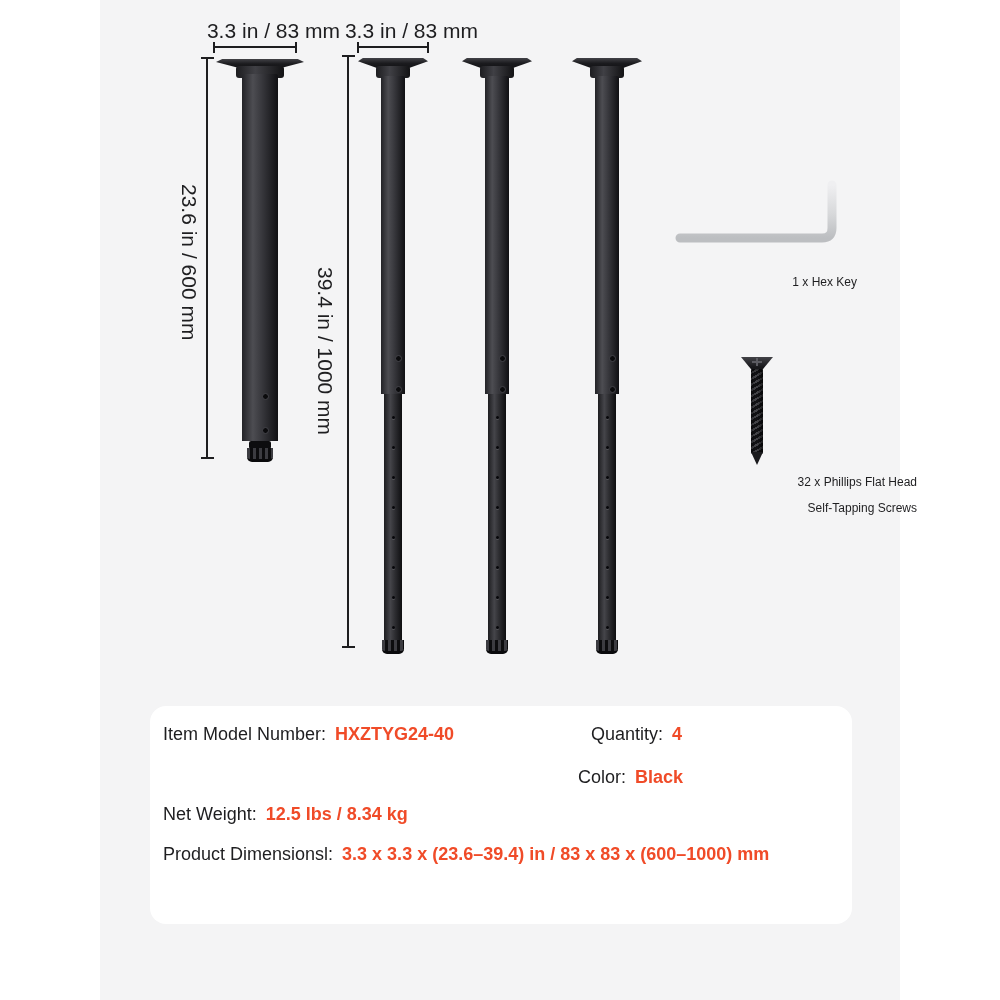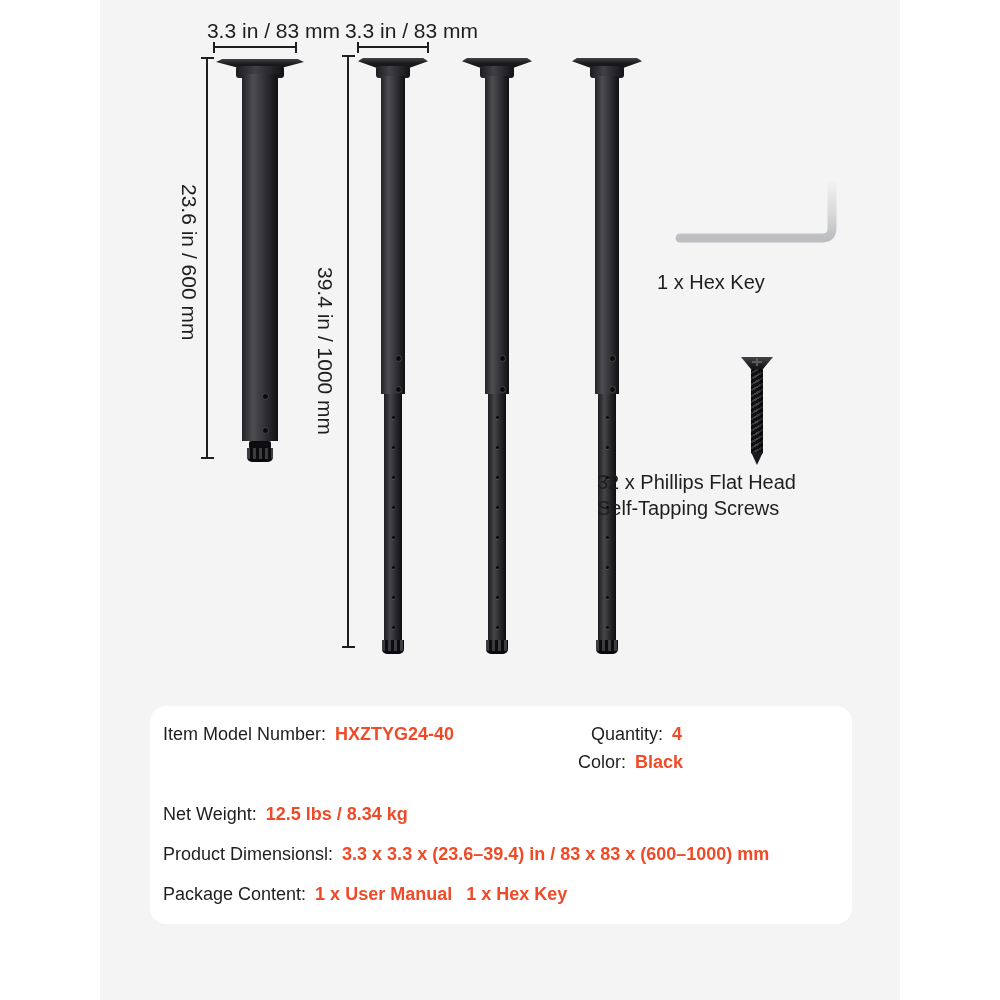--- a/index.html
+++ b/index.html
@@ -34,21 +34,21 @@
   .screw-dot{width:7px;height:7px;border-radius:50%;background:#0b0b0d;border:1px solid #44444a;box-sizing:border-box;}
   .hole{width:3px;height:3px;border-radius:50%;background:#07070a;box-shadow:0 1px 0 rgba(120,120,126,.45);}
   .foot{
     background:repeating-linear-gradient(90deg,#3c3c41 0 3px,#0c0c0e 3px 6px);
     border-radius:0 0 5px 5px;border-bottom:3px solid #0a0a0c;box-sizing:border-box;
   }
   .neck{background:#0d0d0f;border-radius:2px;}
 
   
   .hexkey-svg{position:absolute;}
-  .part-label{position:absolute;font-size:20px;line-height:26px;color:var(--ink,#1e1e20);text-align:left;white-space:nowrap;}
+  .part-label{position:absolute;font-size:12px;line-height:26px;color:var(--ink,#1e1e20);text-align:right;white-space:nowrap;}
   .screw-head{
     position:absolute;clip-path:polygon(0 6%,100% 6%,64% 100%,36% 100%);
     background:linear-gradient(180deg,#46464b,#17171a 75%);
   }
   .ph{position:absolute;background:#5b5b61;}
   .screw-shank{
     position:absolute;
     background:repeating-linear-gradient(-30deg,#47474c 0 2px,#131316 2px 5px);
     box-shadow:inset -3px 0 4px rgba(0,0,0,.65), inset 3px 0 3px rgba(0,0,0,.35);
     border-radius:2px;
@@ -175,26 +175,23 @@
     <div class="spec-row" style="left:13px;top:17px;">
       <span class="k">Item Model Number:</span><span class="v">HXZTYG24-40</span>
     </div>
     <div class="spec-row" style="left:13px;top:97px;">
       <span class="k">Net Weight:</span><span class="v">12.5 lbs / 8.34 kg</span>
     </div>
 
     <div class="spec-row" style="left:441px;top:17px;">
       <span class="k">Quantity:</span><span class="v">4</span>
     </div>
-    <div class="spec-row" style="left:428px;top:45px;">
+    <div class="spec-row" style="left:428px;top:60px;">
       <span class="k">Color:</span><span class="v">Black</span>
     </div>
 
     <div class="spec-row" style="left:13px;top:137px;">
       <span class="k">Product Dimensionsl:</span><span class="v">3.3 x 3.3 x (23.6–39.4) in / 83 x 83 x (600–1000) mm</span>
-    </div>
-    <div class="spec-row" style="left:13px;top:177px;">
-      <span class="k">Package Content:</span><span class="v">1 x User Manual  1 x Hex Key</span>
     </div>
 
   </div>
 
 </div>
 
 </body></html>

